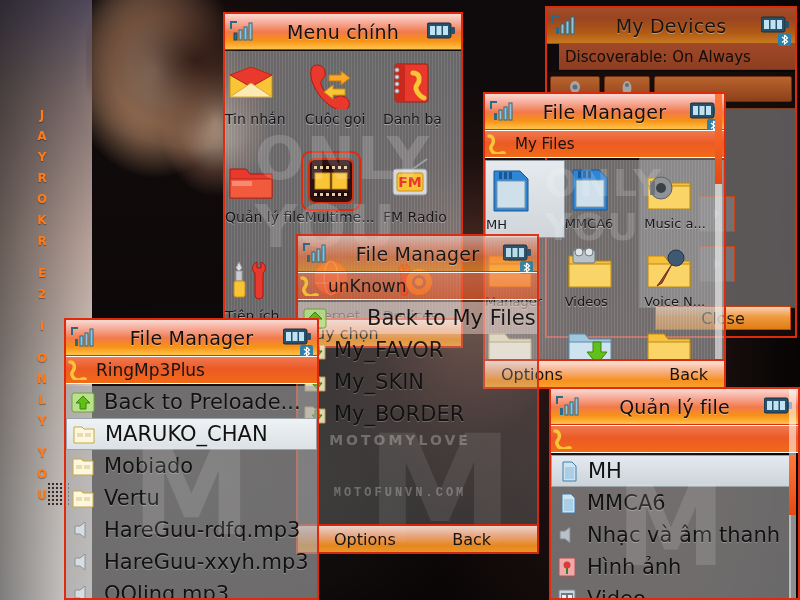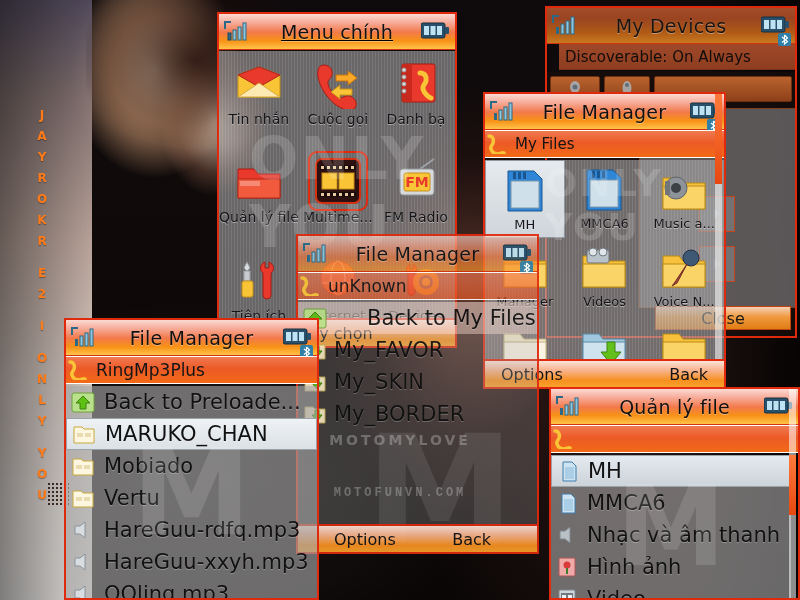--- a/index.html
+++ b/index.html
@@ -98,28 +98,28 @@
     background: linear-gradient(180deg,#fde3d8 0%,#f8b48f 35%,#f7901f 75%,#f8a22c 100%);
     border-top: 2px solid #e02a0d;
     display: flex; align-items: center; justify-content: space-between;
     padding: 0 16px; font-size: 16px; color: #141414;
   }
 
   .scrollbar { position: absolute; right: 2px; top: 0; bottom: 0; width: 7px; background: rgba(255,255,255,.55); }
   .scrollbar i { position: absolute; left: 0; width: 7px; background: linear-gradient(180deg,#ff7a3c,#e8480f); display:block; }
 
   
-  #win-main { left: 217px; top: 12px; width: 240px; height: 336px; text-decoration: underline; }
+  #win-main { left: 223px; top: 12px; width: 240px; height: 336px; }
   #win-main .grid {
     position:absolute; left:0; right:0; top:37px; bottom:0;
     background: rgba(170,170,172,.58);
     background-image: repeating-linear-gradient(90deg, rgba(255,255,255,.10) 0 1px, rgba(0,0,0,0) 1px 3px);
     display:grid; grid-template-columns: repeat(3,1fr); grid-template-rows: repeat(3, 1fr);
   }
-  .gcell { display:flex; flex-direction:column; align-items:center; justify-content:flex-start; padding-top:6px; }
+  .gcell { display:flex; flex-direction:column; align-items:flex-start; justify-content:flex-start; padding-top:6px; }
   .gcell .gi { width: 52px; height: 52px; }
   .gcell .gl { margin-top: 2px; font-size: 14px; color:#16161a; text-shadow:0 1px 0 rgba(255,255,255,.4); white-space:nowrap; }
   .gcell.sel .gi { outline: 2px solid #e02a0d; outline-offset: 2px; border-radius: 5px; }
   .wm {
     position:absolute; left:50%; top:48%; transform:translate(-50%,-50%);
     font-size: 58px; color: rgba(255,255,255,.16); font-weight:bold; letter-spacing:2px; pointer-events:none;
   }
 
   
   #win-dev { left: 545px; top: 6px; width: 252px; height: 332px; }

